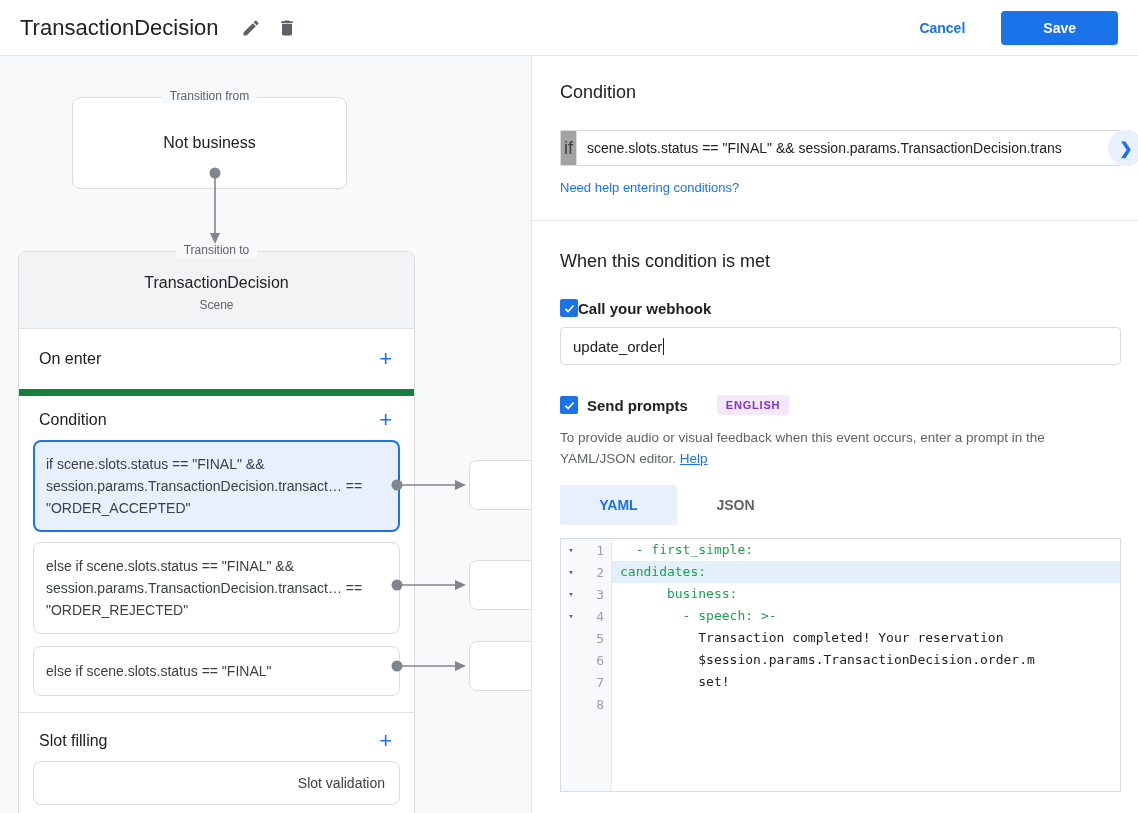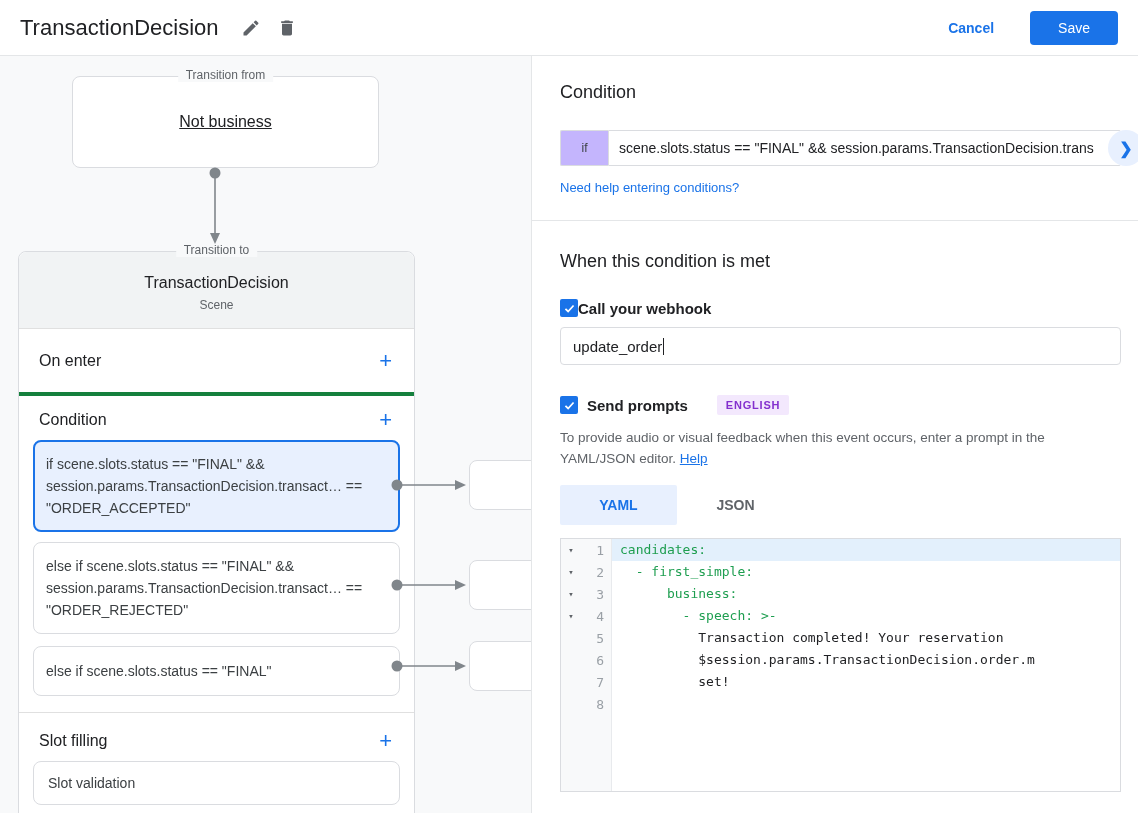--- a/index.html
+++ b/index.html
@@ -10,75 +10,75 @@
   .topbar { height:56px; display:flex; align-items:center; padding:0 20px; background:#fff;
             border-bottom:1px solid #e4e6e8; }
   .topbar-title { font-size:22px; color:#202124; }
   .icon-btn { background:none; border:none; cursor:pointer; padding:4px; display:flex; align-items:center; }
   .icon-btn svg { fill:#5f6368; }
   .topbar .icon-btn.edit { margin-left:18px; }
   .topbar .icon-btn.delete { margin-left:8px; }
   .topbar-spacer { flex:1; }
   .cancel-btn { color:#1a73e8; font-size:14px; font-weight:bold; background:none; border:none;
                 cursor:pointer; margin-right:36px;margin-left:8px; }
-  .save-btn { background:#1a73e8; color:#fff; font-size:14px; font-weight:normal; border:none;
-              border-radius:4px; padding:9px 28px; cursor:pointer; }
+  .save-btn { background:#1a73e8; color:#fff; font-size:14px; font-weight:bold; border:none;
+              border-radius:4px; padding:9px 42px; cursor:pointer; }
 
   
   .content { display:flex; height:757px; }
   .canvas { position:relative; width:531px; background:#f8f9fa; overflow:hidden; flex:none; }
   .panel { flex:1; background:#fff; border-left:1px solid #e4e6e8; position:relative;
            padding:0 17px 0 28px; overflow:hidden; }
 
   
-  .tfrom { position:absolute; left:72px; top:20px; width:307px; height:92px; background:#fff;
-           border:1px solid #dadce0; border-radius:8px;text-decoration:underline; }
+  .tfrom { position:absolute; left:72px; top:41px; width:275px; height:92px; background:#fff;
+           border:1px solid #dadce0; border-radius:8px; }
   .legend { position:absolute; top:-9px; left:50%; transform:translateX(-50%); background:#f8f9fa;
             padding:0 8px; font-size:12px; color:#5f6368; white-space:nowrap; }
   .tfrom-value { display:flex; height:100%; align-items:center; justify-content:center;
                  font-size:16px; color:#202124; }
 
   .tto { position:absolute; left:18px; top:195px; width:397px; height:620px; background:#fff;
          border:1px solid #dadce0; border-radius:8px 8px 0 0; }
   .tto-header { height:77px; background:#f1f3f4; border-bottom:1px solid #e0e0e0;
                 border-radius:8px 8px 0 0; text-align:center; padding-top:22px; }
   .tto-title { font-size:16px; color:#202124; }
   .tto-sub { font-size:12px; color:#5f6368; margin-top:6px; }
 
   .row-head { display:flex; align-items:center; justify-content:space-between; }
   .section-label { font-size:16px; color:#202124; }
   .plus-btn { background:none; border:none; color:#1a73e8; font-size:22px; line-height:20px;
               cursor:pointer; padding:0 2px; font-weight:normal; }
 
-  .on-enter { height:67px; padding:0 20px; border-bottom:4px solid #15803d; }
+  .on-enter { height:67px; padding:0 20px; border-bottom:7px solid #15803d; }
   .cond-section { padding:12px 0 16px 0; border-bottom:1px solid #e0e0e0; }
   .cond-section .row-head { padding:0 20px; height:24px; }
   .cond-card { margin:8px 14px 0 14px; background:#fff; border:1px solid #dadce0; border-radius:8px;
                padding:12px; font-size:14px; line-height:22px; color:#3c4043; cursor:pointer; }
   .cond-card.selected { background:#e8f0fe; border:2px solid #1a73e8; padding:11px; }
   .cond-card.c2 { margin-top:10px; }
   .cond-card.c3 { margin-top:12px; padding:13px 12px; }
   .slot-section { padding:16px 0 0 0; }
   .slot-section .row-head { padding:0 20px; height:24px; }
   .slot-card { margin:8px 14px 0 14px; background:#fff; border:1px solid #dadce0; border-radius:8px;
-               padding:13px 14px; font-size:14px; color:#3c4043; cursor:pointer; }
+               padding:13px 14px; font-size:14px; color:#3c4043; cursor:pointer;text-align:right; }
 
   .arrows-svg { position:absolute; left:0; top:0; pointer-events:none; z-index:3; }
   .target-box { position:absolute; left:469px; width:75px; height:50px; background:#fff;
                 border:1px solid #dadce0; border-radius:8px; z-index:2; cursor:pointer; }
 
   
   .panel-heading { font-size:18px; color:#202124; font-weight:normal; }
   .cond-head-row { display:flex; align-items:center; justify-content:space-between; margin-top:26px; }
   .expand-btn { position:absolute; right:-6px; top:74px; width:36px; height:36px; border-radius:50%;
                 background:#e8f0fe; border:none; cursor:pointer; color:#1a73e8; font-size:16px;
                 font-weight:bold; display:flex; align-items:center; justify-content:center; }
   .if-row { display:flex; margin-top:27px; height:36px; }
-  .if-label { width:48px; background:#c4b5fd; border:1px solid #dadce0; border-right:none;
-              display:flex; align-items:center; justify-content:center; font-size:12px; color:#3c4043;
+  .if-label { width:16px; background:#a3a3a3; border:1px solid #dadce0; border-right:none;
+              display:flex; align-items:center; justify-content:center; font-size:18px; color:#3c4043;
               border-radius:2px 0 0 2px; }
   .if-input { flex:1; border:1px solid #dadce0; border-radius:0 2px 2px 0; font-size:14px;
               color:#202124; padding:0 10px; font-family:"Liberation Sans", sans-serif; outline:none;
               text-overflow:clip; white-space:nowrap; overflow:hidden; }
   .help-link { display:inline-block; margin-top:14px; font-size:13px; color:#1a73e8;
                text-decoration:none; }
   .panel-divider { border:none; border-top:1px solid #e4e6e8; margin:24px -17px 0 -28px; }
   .when-heading { margin-top:30px; }
 
   .check-row { display:flex; align-items:center; margin-top:27px; }
@@ -286,22 +286,22 @@
         <div class="gutter-row">
             <span class="fold"></span>
             <span class="lnum">7</span>
           </div>
         <div class="gutter-row">
             <span class="fold"></span>
             <span class="lnum">8</span>
           </div>
       </div>
       <div class="code">
+        <div class="code-row key">  - first_simple:</div>
         <div class="code-row key hl">candidates:</div>
-        <div class="code-row key">  - first_simple:</div>
         <div class="code-row key">      business:</div>
         <div class="code-row key">        - speech: &gt;-</div>
         <div class="code-row">          Transaction completed! Your reservation</div>
         <div class="code-row">          $session.params.TransactionDecision.order.m</div>
         <div class="code-row">          set!</div>
         <div class="code-row"></div>
       </div>
     </div>
 
   </div>

